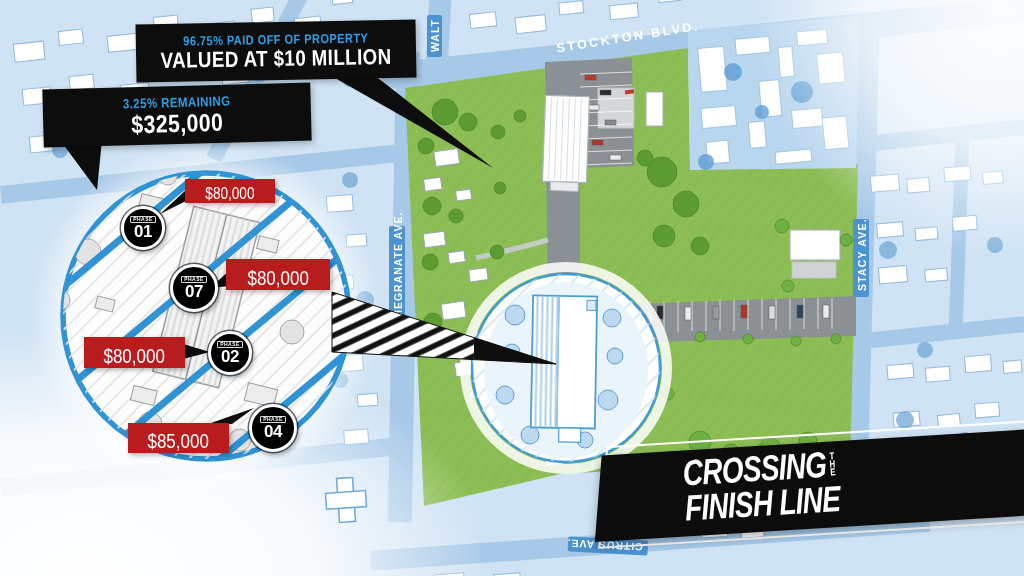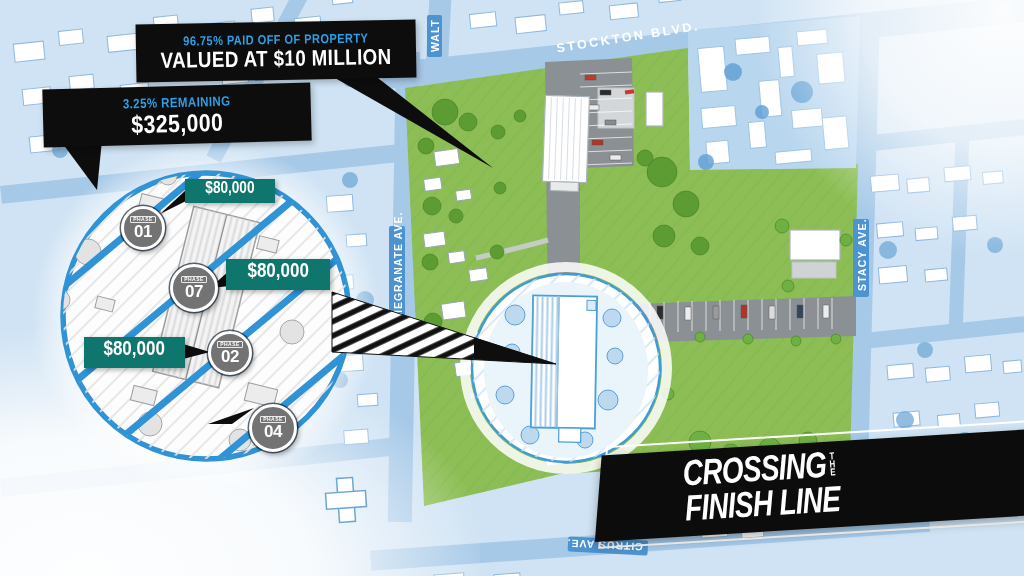--- a/index.html
+++ b/index.html
@@ -7,24 +7,24 @@
          font-family:"Liberation Sans",sans-serif;background:#cfe3f4;}
   #stage svg{position:absolute;left:0;top:0;}
   .cond{display:inline-block;transform:scaleX(.85);transform-origin:50% 50%;}
   
   .callout{position:absolute;background:#0d0d0d;color:#fff;text-align:center;
            display:flex;flex-direction:column;justify-content:center;gap:1px;
            box-shadow:2px 3px 6px rgba(0,0,0,.25);}
   .callout .l1{color:#2e9fe6;font-weight:bold;letter-spacing:.5px;}
   .callout .l2{color:#fff;font-weight:900;letter-spacing:.5px;line-height:1;}
   
-  .tag{position:absolute;background:#0f766e;color:#fff;display:flex;align-items:flex-start;
-       justify-content:center;font-weight:700;box-shadow:2px 2px 5px rgba(0,0,0,.3);}
+  .tag{position:absolute;background:#b91c1c;color:#fff;display:flex;align-items:flex-end;
+       justify-content:center;font-weight:400;box-shadow:2px 2px 5px rgba(0,0,0,.3);}
   
-  .badge{position:absolute;border-radius:50%;background:#737373;border:3px solid #fff;
+  .badge{position:absolute;border-radius:50%;background:#000000;border:3px solid #fff;
          box-shadow:0 0 0 1.5px rgba(8,25,40,.65),2px 3px 5px rgba(0,0,0,.35);
          display:flex;flex-direction:column;align-items:center;justify-content:center;
          color:#fff;text-align:center;}
   .badge .plabel{font-size:5px;font-weight:bold;letter-spacing:.5px;line-height:1.1;
                  border:.5px solid rgba(255,255,255,.85);padding:0 2px;border-radius:1px;}
   .badge .pnum{font-size:17px;font-weight:900;line-height:.95;letter-spacing:-.5px;margin-top:1px;}
   
   .banner-wrap{position:absolute;left:598px;top:440px;width:450px;height:96px;
                transform:rotate(-3.5deg);}
   .banner-key{position:absolute;left:4px;top:-7px;width:432px;height:98px;
@@ -462,20 +462,23 @@
 
 <div class="tag" style="left:185px;top:179px;width:90px;height:24px;">
   <span class="cond" style="font-size:16px;">$80,000</span>
     </div>
 <div class="tag" style="left:226px;top:259px;width:104px;height:31px;">
   <span class="cond" style="font-size:20px;">$80,000</span>
     </div>
 <div class="tag" style="left:84px;top:337px;width:101px;height:31px;">
   <span class="cond" style="font-size:20px;">$80,000</span>
     </div>
+<div class="tag" style="left:128px;top:423px;width:101px;height:30px;">
+  <span class="cond" style="font-size:20px;">$85,000</span>
+    </div>
 
 <div class="badge" style="left:121px;top:206px;width:38px;height:38px;">
   <span class="plabel">PHASE</span>
   <span class="pnum">01</span>
 </div>
 <div class="badge" style="left:170px;top:264px;width:42px;height:42px;">
   <span class="plabel">PHASE</span>
   <span class="pnum">07</span>
 </div>
 <div class="badge" style="left:208px;top:331px;width:38px;height:38px;">

